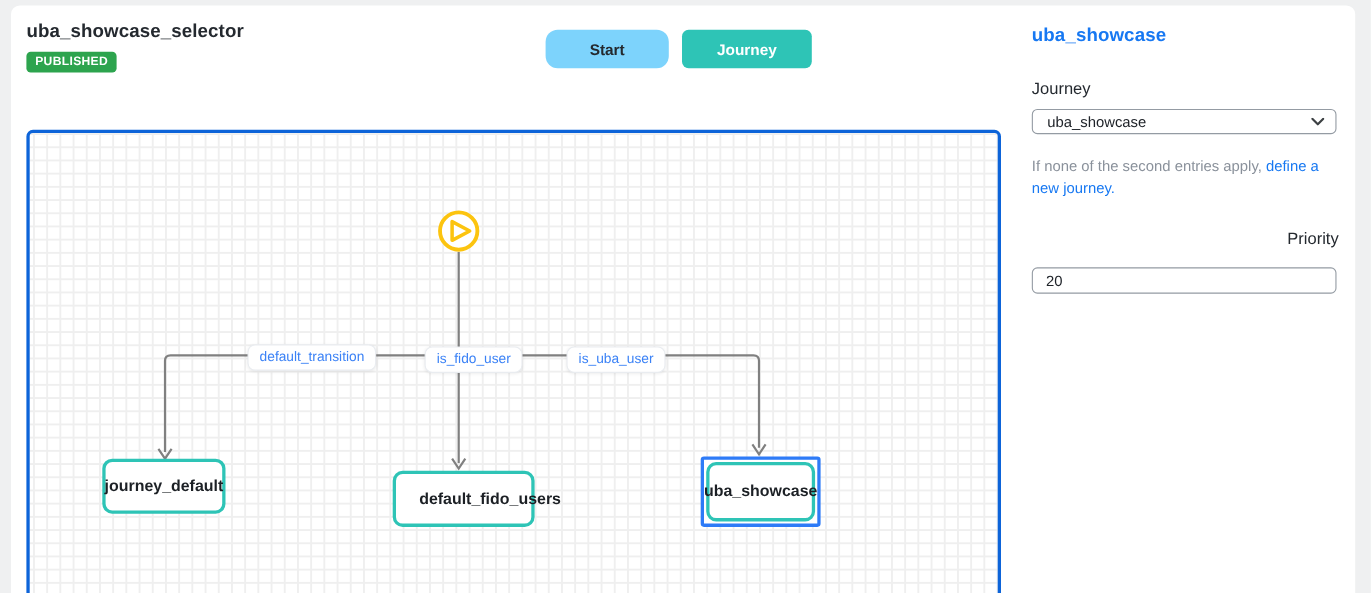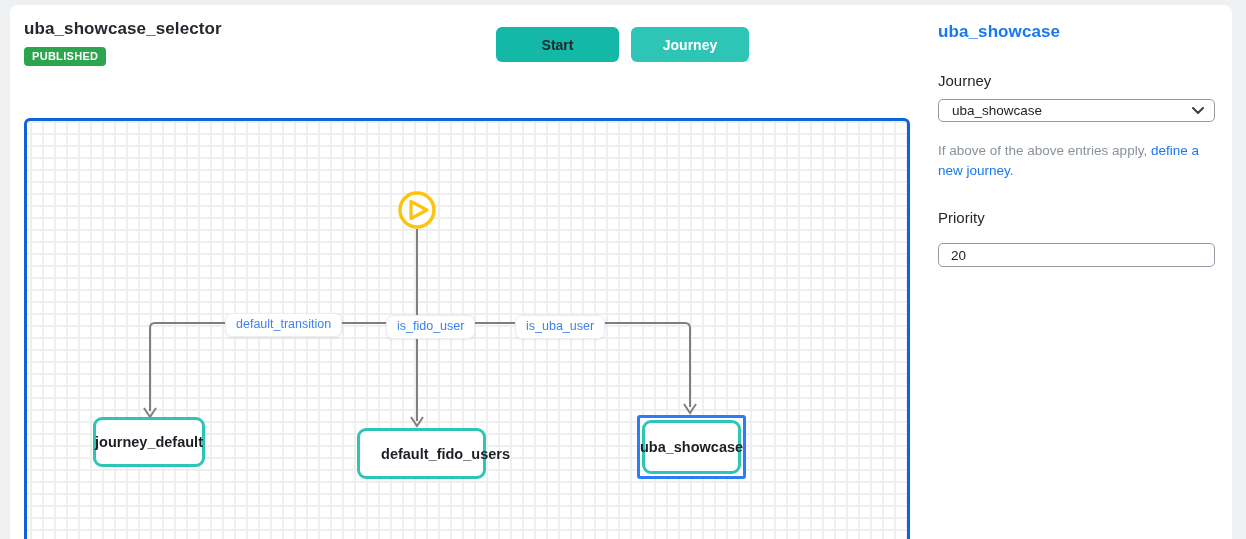--- a/index.html
+++ b/index.html
@@ -23,21 +23,21 @@
     background: #2da44e; color: #ffffff;
     font-size: 11px; font-weight: 700; letter-spacing: .3px;
     padding: 3px 8px 4px; border-radius: 4px;
   }
   .header-buttons { position: absolute; left: 472px; top: 8px; display: flex; gap: 12px; }
   .btn {
     height: 35px; border: none; border-radius: 6px;
     font-family: inherit; font-size: 14px; font-weight: 700;
     cursor: pointer;
   }
-  .btn-start { width: 123px; background: #14b8a6; color: #24292e; }
+  .btn-start { width: 112px; background: #7dd3fc; color: #24292e; border-radius: 11px; }
   .btn-journey { width: 118px; background: #2ec4b6; color: #ffffff; }
 
   .canvas {
     position: relative; height: 500px;
     border: 3px solid #0d64d9; border-radius: 6px;
     background-color: #ffffff;
     background-image:
       linear-gradient(#efefef 2px, transparent 2px),
       linear-gradient(90deg, #efefef 2px, transparent 2px);
     background-size: 12px 12px;
@@ -69,21 +69,21 @@
   .journey-label { margin-top: 30px; }
   .select-box {
     margin-top: 10px; height: 23px; width: 277px;
     border: 1px solid #949ba3; border-radius: 5px;
     display: flex; align-items: center; justify-content: space-between;
     padding: 0 10px 0 13px; background: #ffffff; cursor: pointer;
   }
   .select-value { font-size: 13.5px; color: #20242a; }
   .helper-text { margin-top: 19px; width: 282px; font-size: 13.5px; line-height: 1.45; color: #8a919b; }
   .helper-link { color: #1778f2; text-decoration: none; cursor: pointer; }
-  .priority-label { margin-top: 29px; }
+  .priority-label { margin-top: 29px; text-align: right; }
   .priority-input {
     margin-top: 17px; height: 24px; width: 277px;
     border: 1px solid #949ba3; border-radius: 5px;
     padding: 0 10px 0 12px; font-family: inherit; font-size: 13.5px; color: #20242a;
     outline: none; background: #ffffff;
   }
 </style>
 </head>
 <body>
 
@@ -140,19 +140,19 @@
 
     <div class="field-label journey-label">Journey</div>
 
     <div class="select-box">
       <span class="select-value">uba_showcase</span>
       <svg width="12" height="8" viewBox="0 0 12 8">
         <path d="M1 1 L6 6 L11 1" fill="none" stroke="#3c4043" stroke-width="2" stroke-linecap="round" stroke-linejoin="round"></path>
       </svg>
     </div>
 
-    <div class="helper-text"><span>If above of the above entries apply, </span><a class="helper-link">define a new journey.</a></div>
+    <div class="helper-text"><span>If none of the second entries apply, </span><a class="helper-link">define a new journey.</a></div>
 
     <div class="field-label priority-label">Priority</div>
     <input class="priority-input" type="text" value="20" style="">
   </div>
 
 </div>
 
 </body></html>

